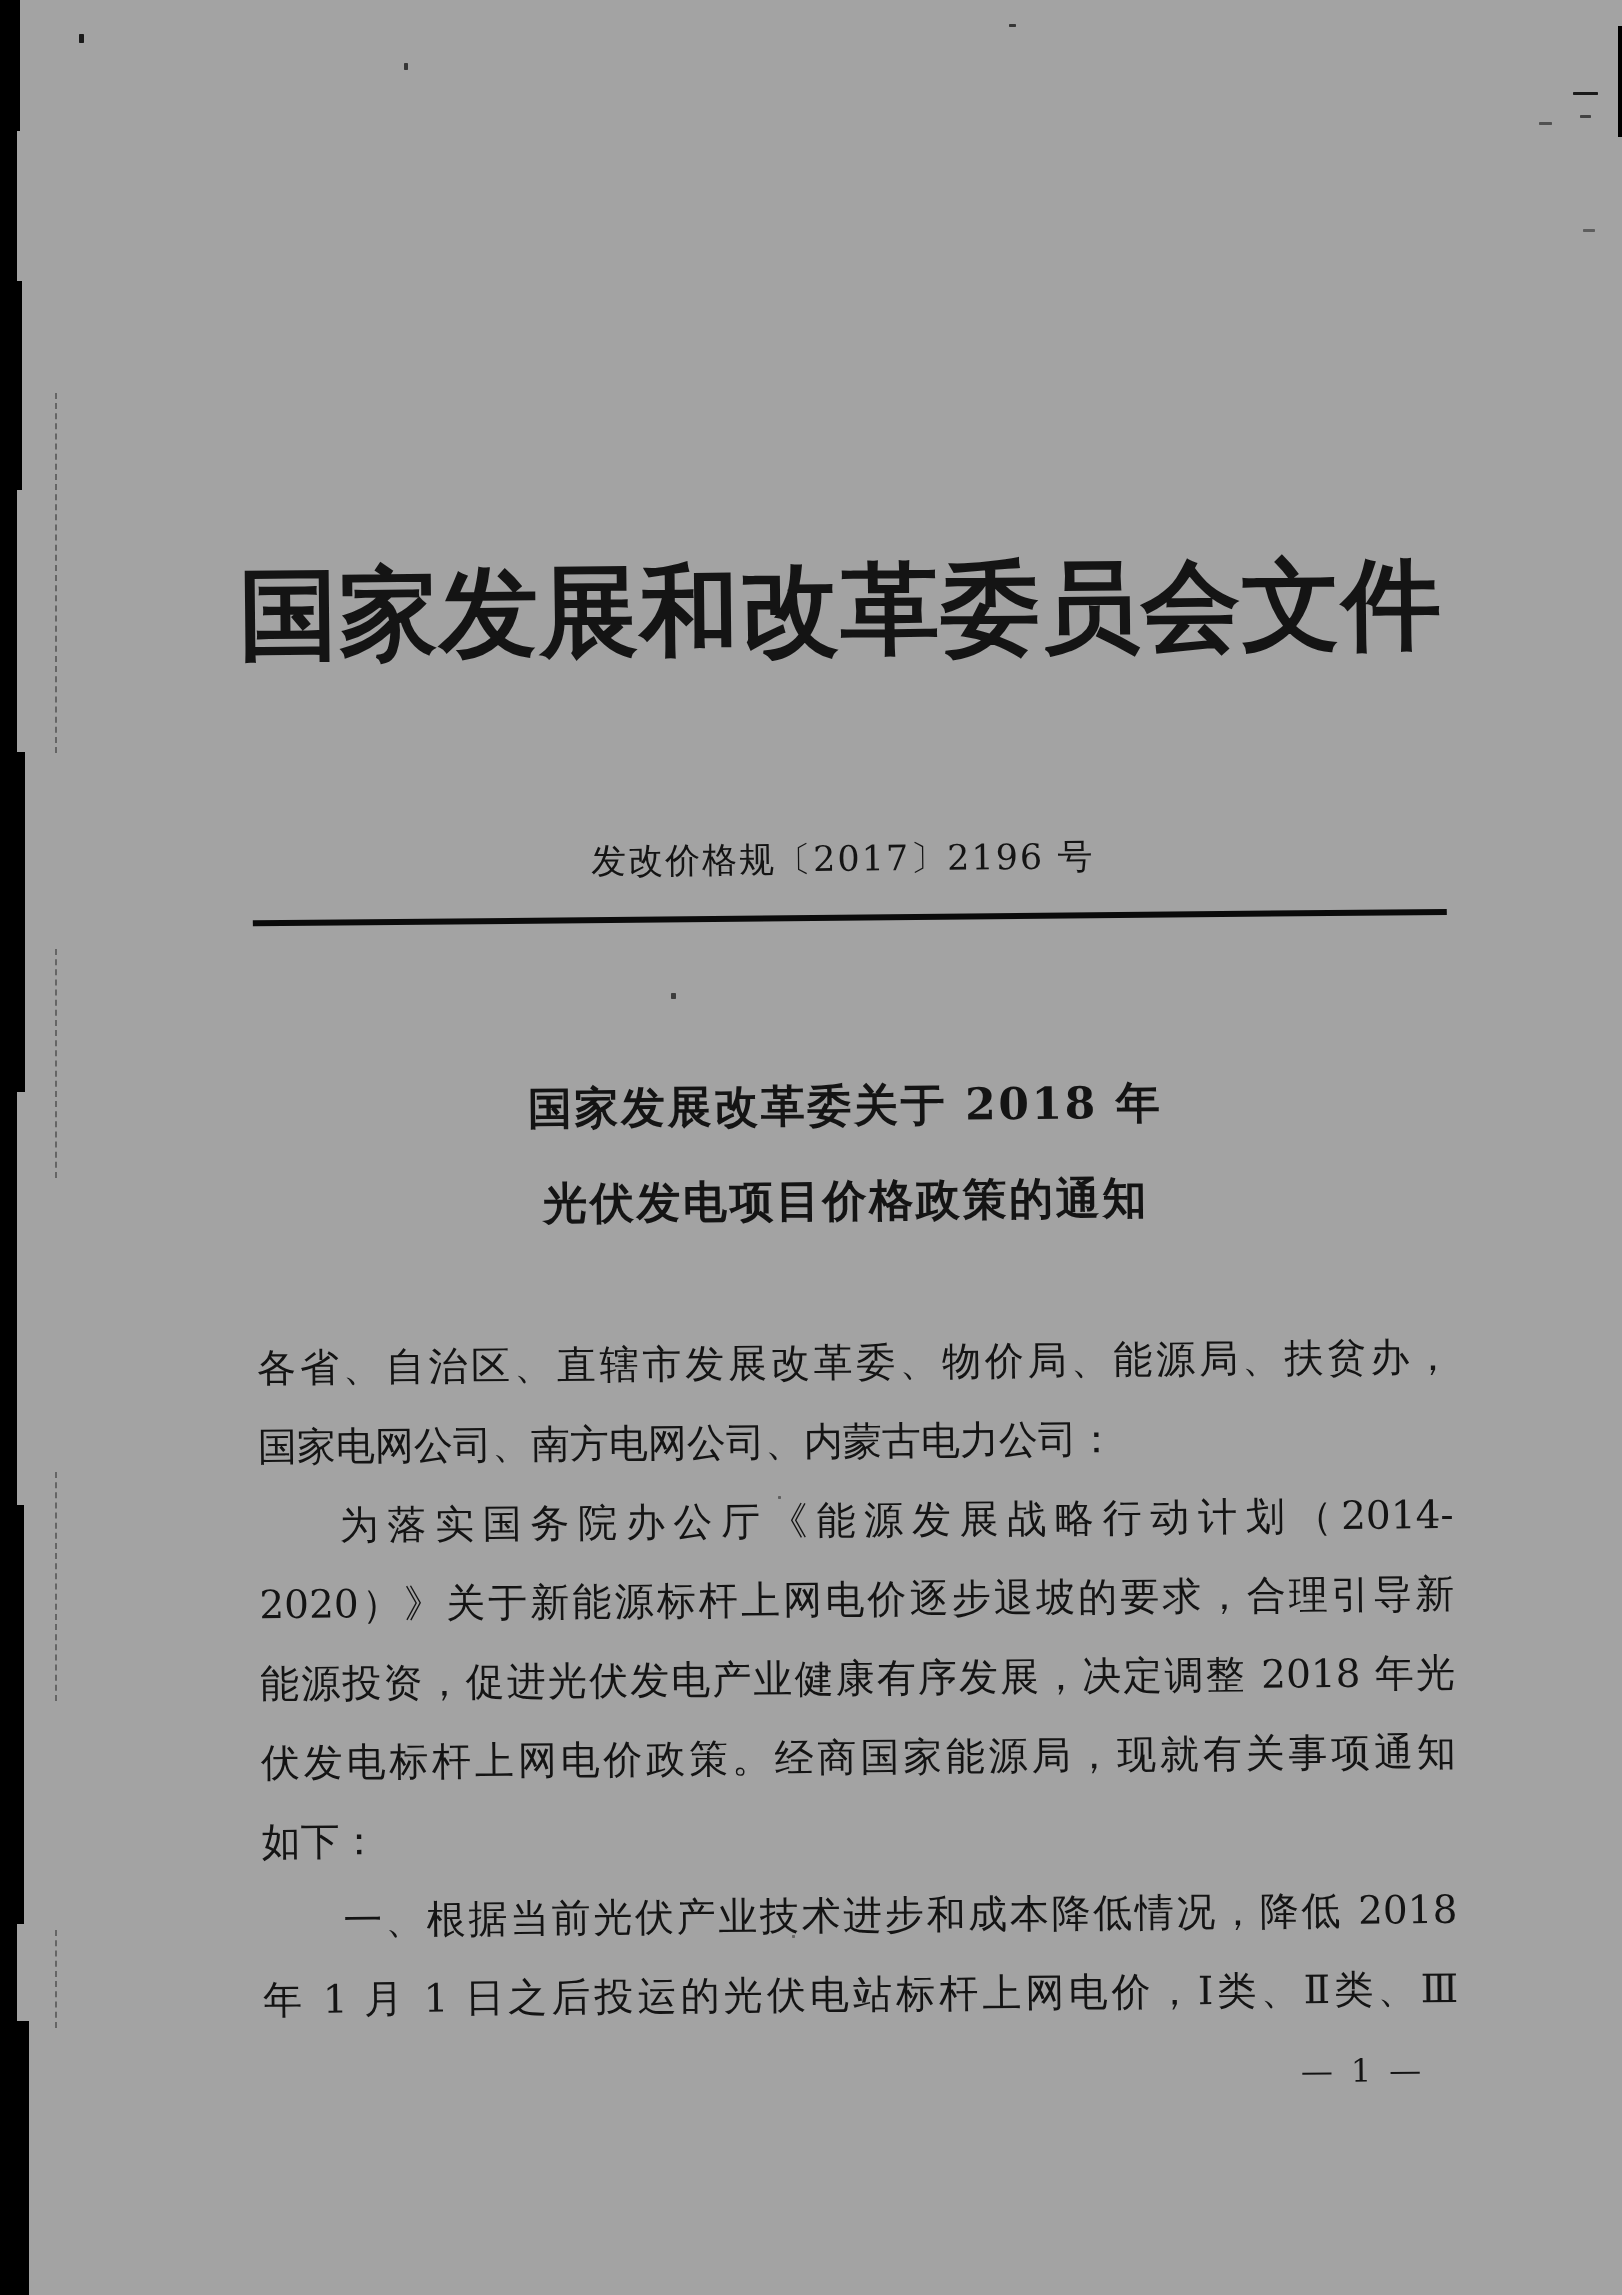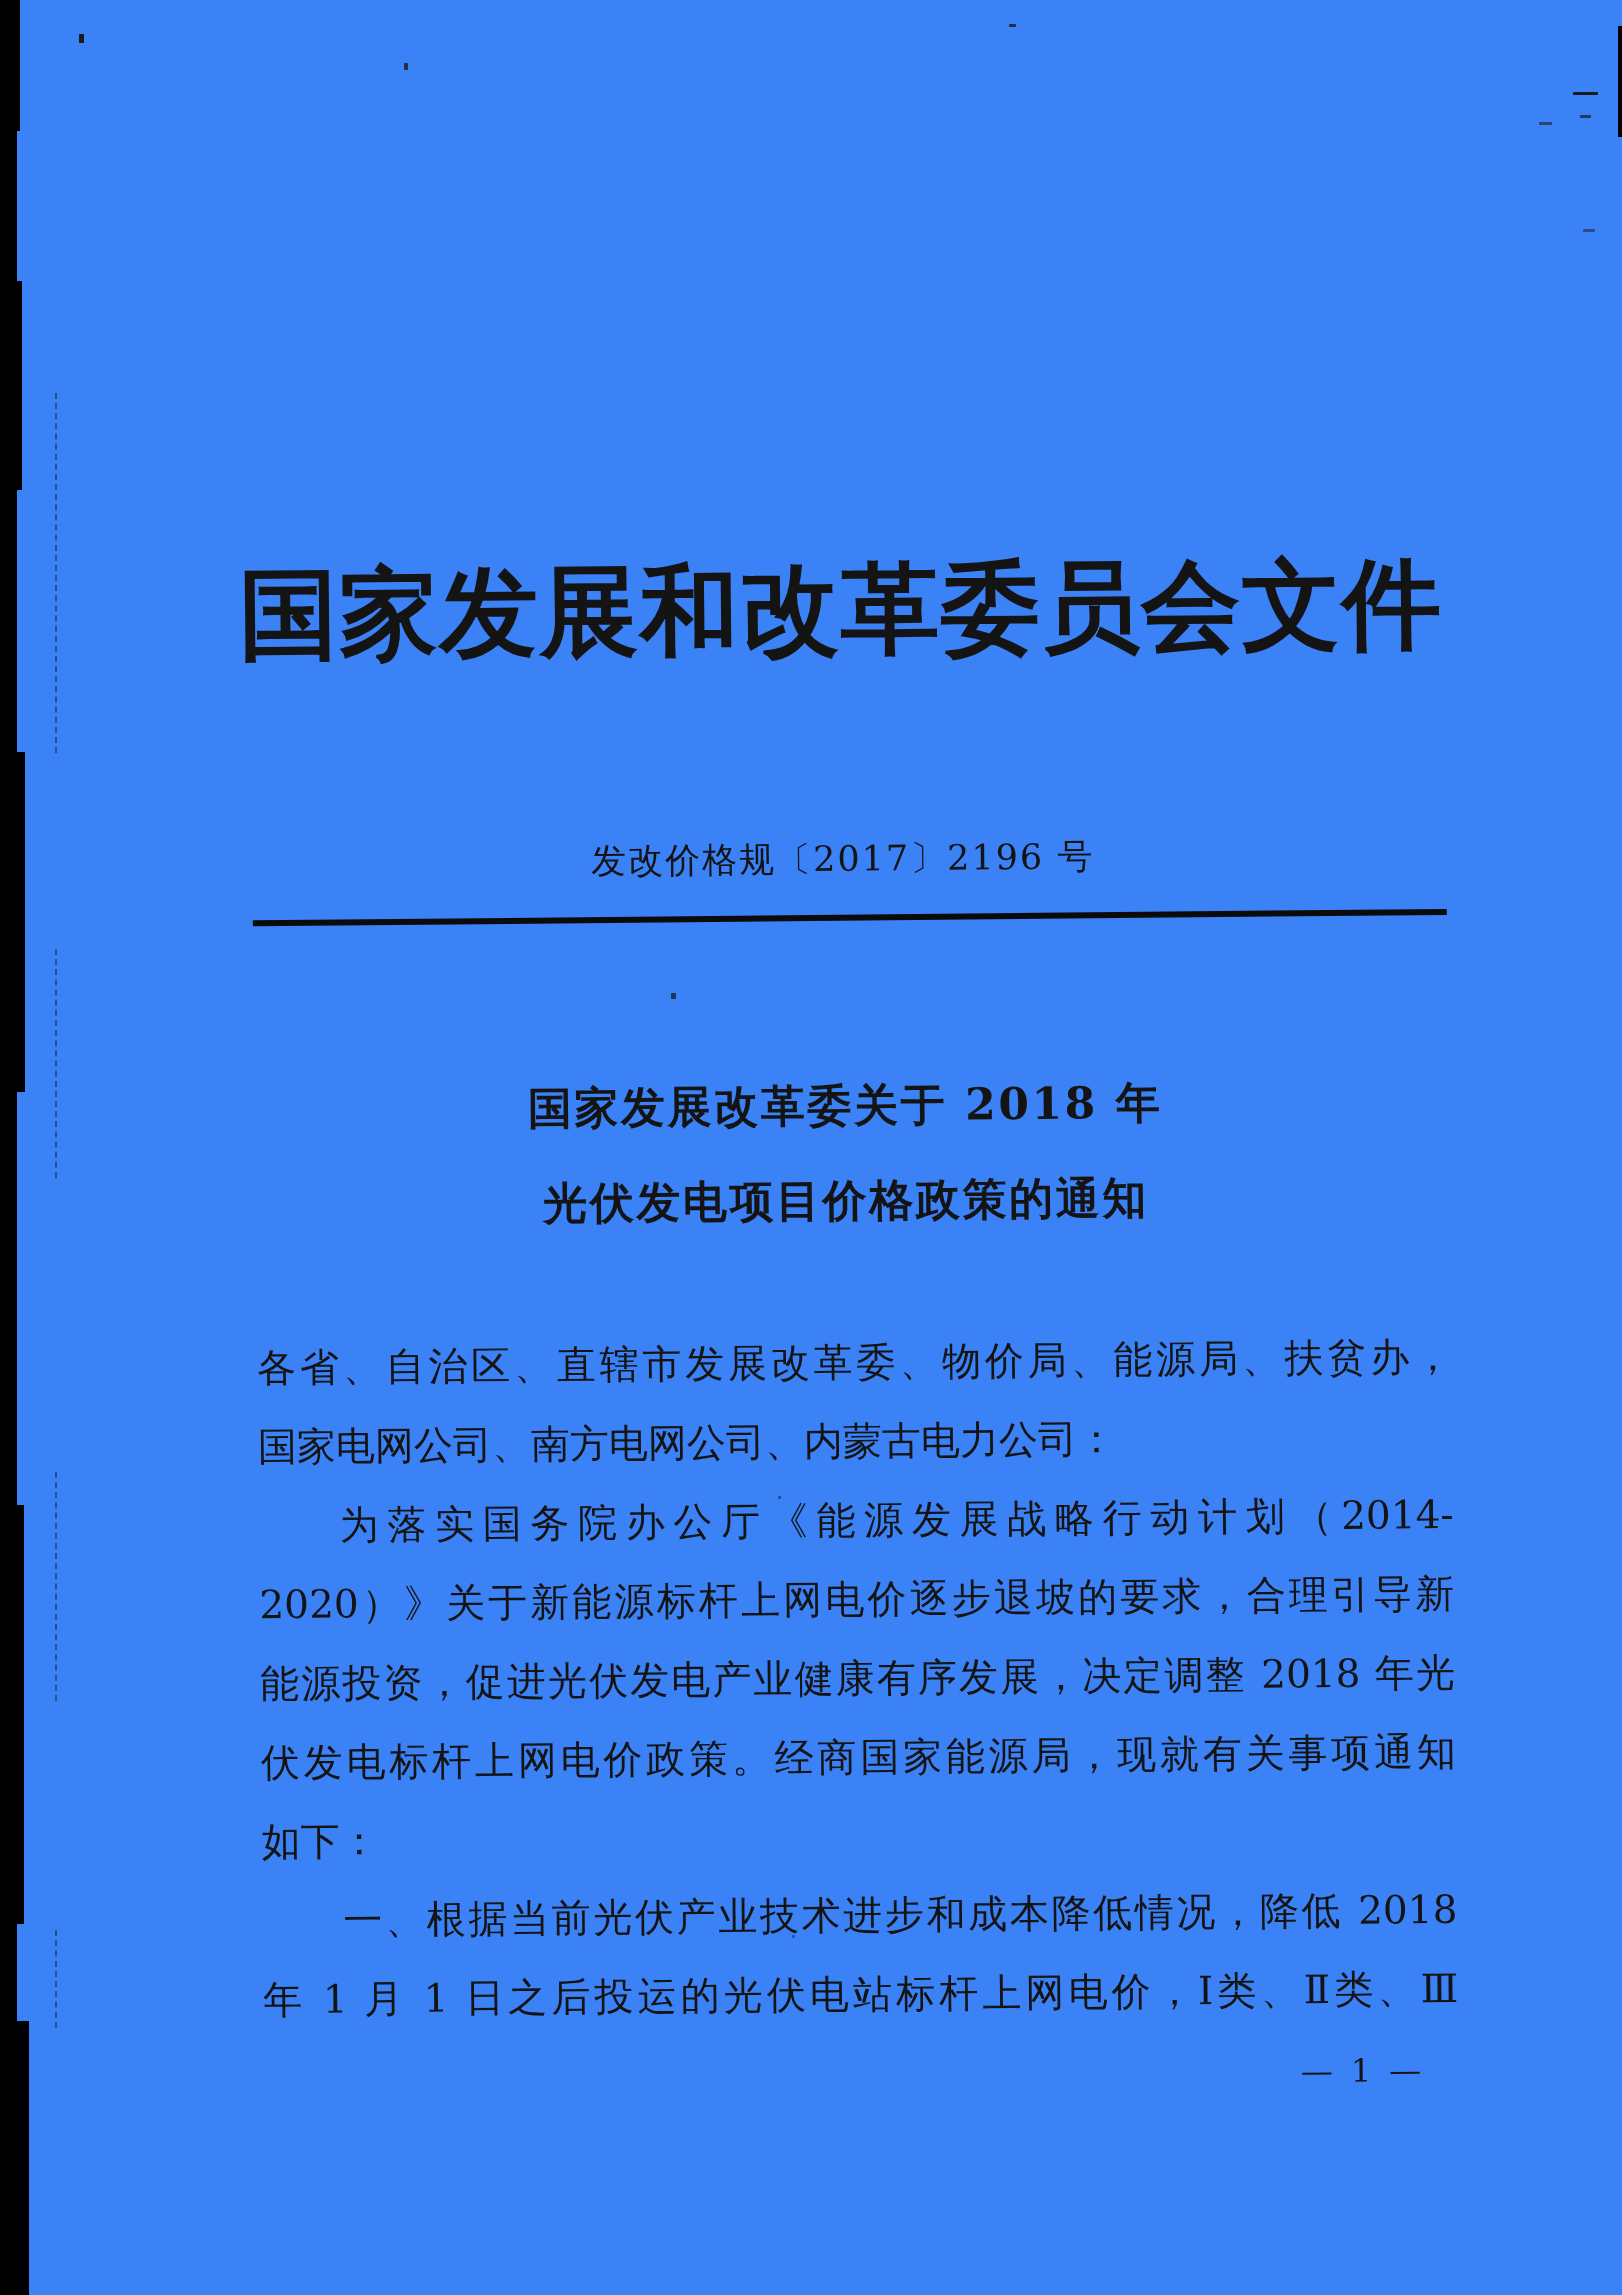--- a/index.html
+++ b/index.html
@@ -1,19 +1,19 @@
 <!DOCTYPE html>
 <html style="font-size:10.5px"><head>
 <meta charset="utf-8">
 <style>
   html,body{margin:0;padding:0;background:#777;}
   .page{
     position:relative;
     width:1622px;height:2295px;
-    background:#3b82f6;
+    background:#a3a3a3;
     overflow:hidden;
     font-family:"DejaVu Serif","Liberation Serif",serif;
     color:#141414;
   }
   
   .edge-bar{position:absolute;background:#000;}
   .binding-dots{
     position:absolute;left:55px;width:0;
     border-left:2px dashed rgba(0,0,0,0.38);
   }

